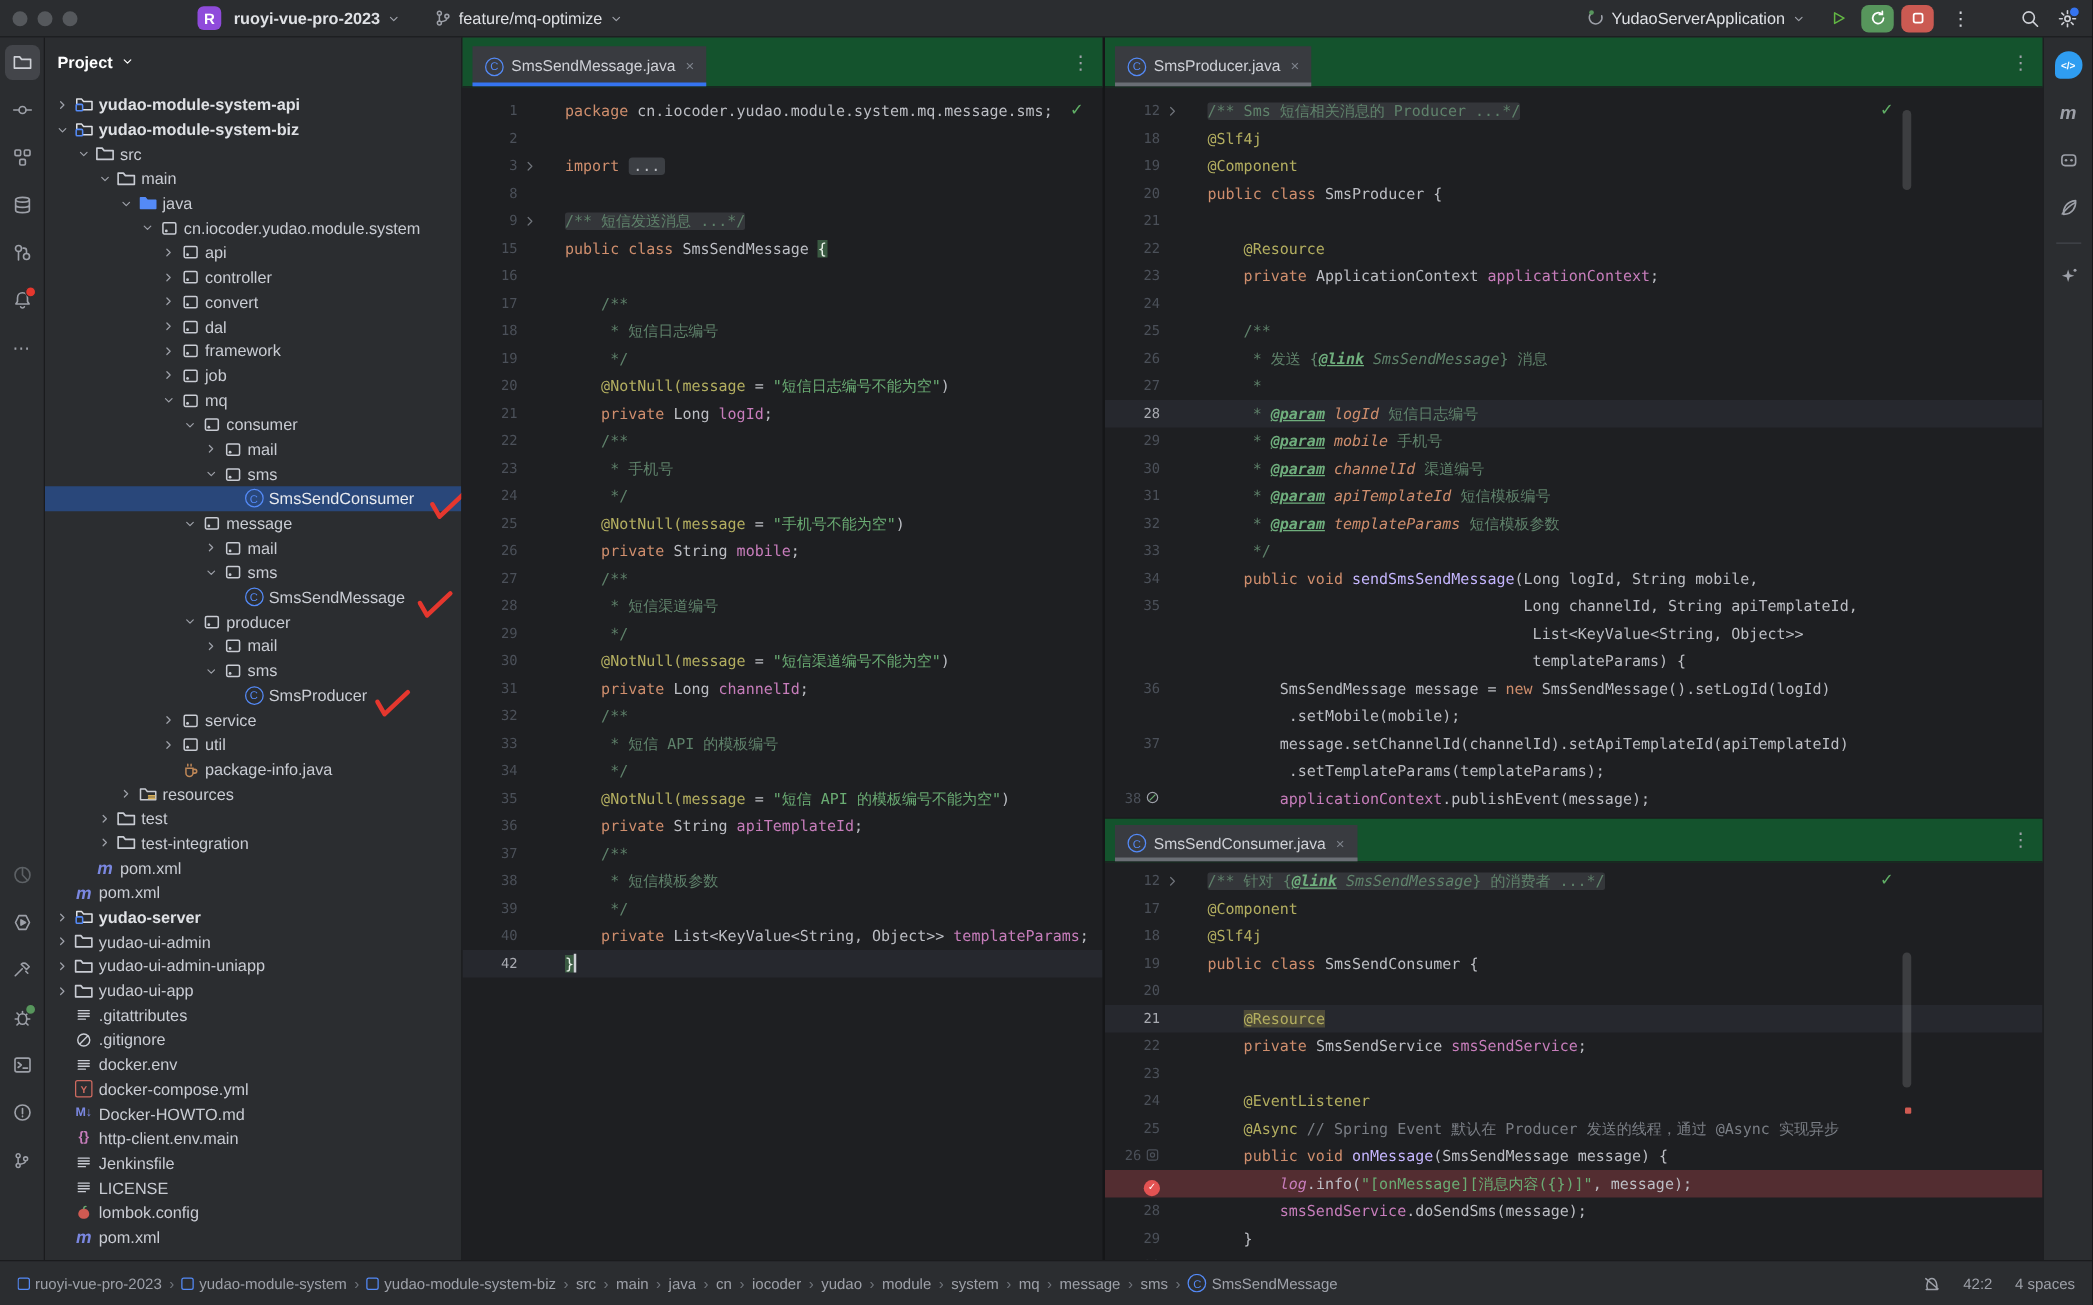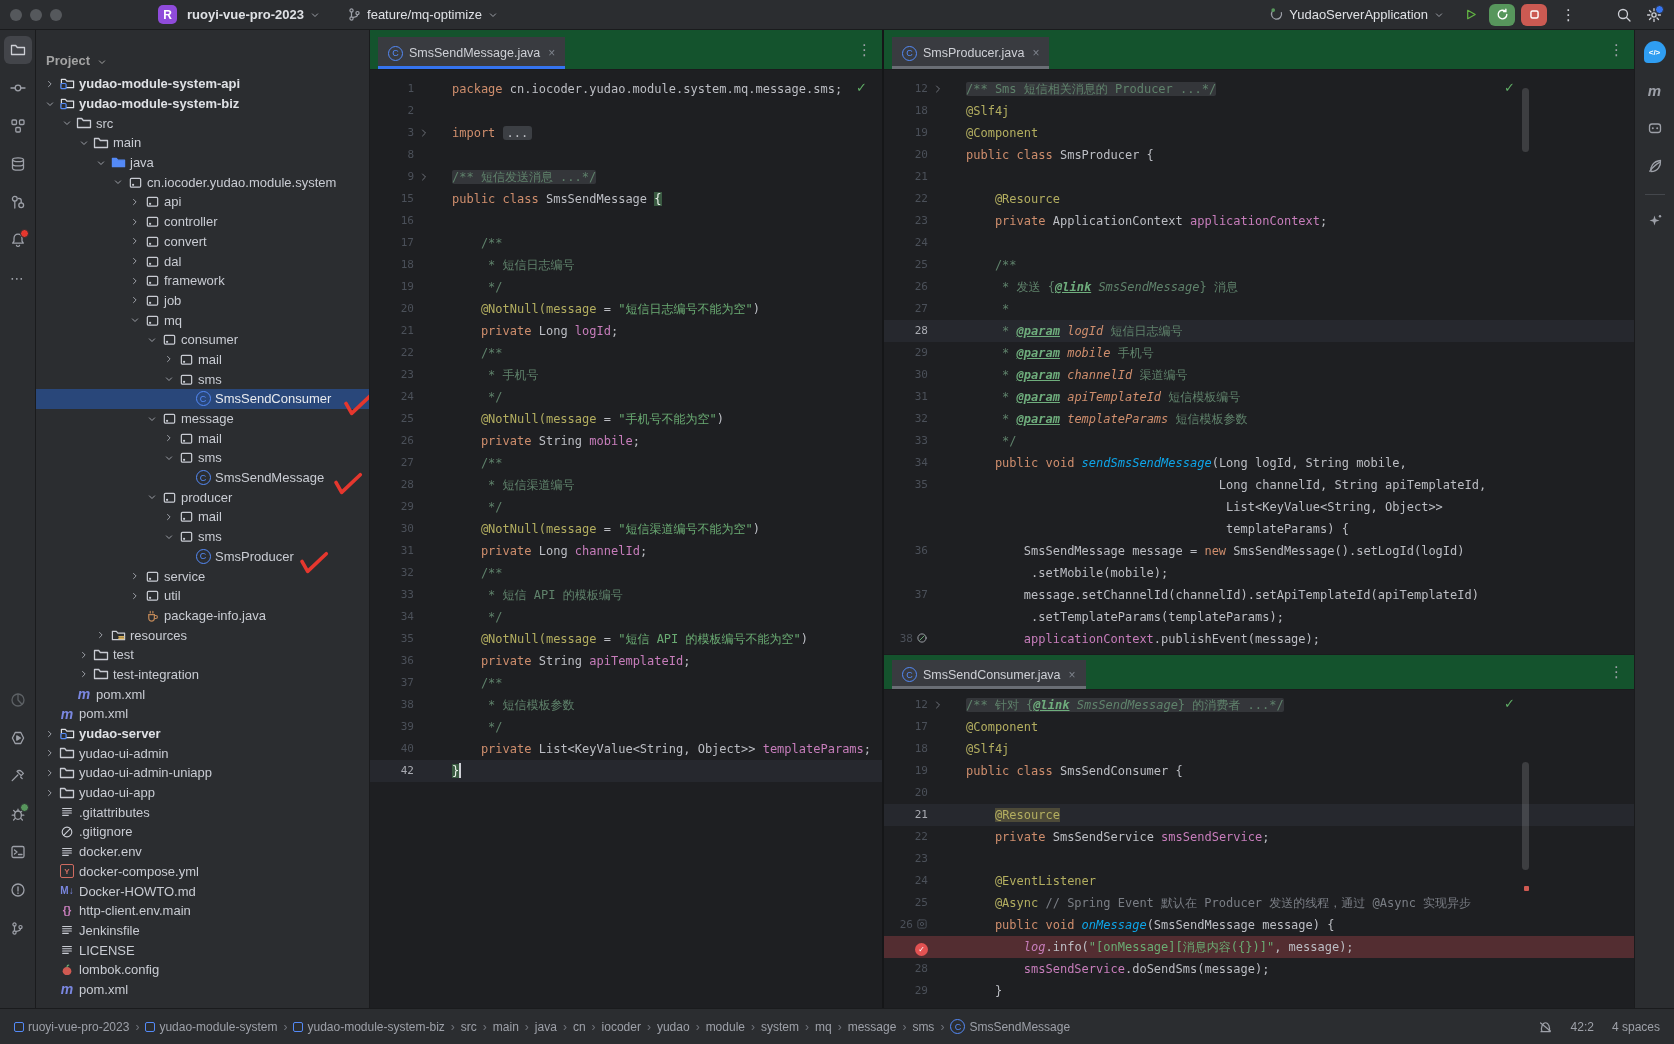--- a/index.html
+++ b/index.html
@@ -25,21 +25,21 @@
   #right-strip{left:1634px;top:30px;width:40px;height:978px;background:#2b2d30;display:flex;flex-direction:column;align-items:center;padding-top:8px;box-sizing:border-box;border-left:1px solid #1a1b1d;}
   .strip-btn{position:relative;width:28px;height:28px;margin-bottom:10px;border-radius:6px;display:flex;align-items:center;justify-content:center;color:#9da0a8;}
   .strip-btn.active{background:#43454a;color:#ced0d6;}
   .strip-btn.dim{color:#5d6165;}
   .strip-spacer{flex:1;}
   .strip-divider{width:20px;height:1px;background:#44474c;margin:4px 0 12px;}
   .tic{font-size:14px;line-height:1;}
   .ai-bubble{width:22px;height:22px;border-radius:50% 50% 50% 4px;background:#2f9df1;color:#fff;font-size:8px;font-weight:bold;display:flex;align-items:center;justify-content:center;}
   
   #project-panel{left:36px;top:30px;width:334px;height:978px;background:#2b2d30;box-sizing:border-box;border-right:1px solid #1a1b1d;}
-  .panel-header{height:38px;display:flex;align-items:flex-end;gap:6px;padding:0 10px;font-weight:bold;color:#a3a3a3;}
+  .panel-header{height:38px;display:flex;align-items:center;gap:6px;padding:0 10px;font-weight:bold;color:#ffffff;}
   #tree{position:relative;height:940px;overflow:hidden;padding-top:6px;box-sizing:border-box;}
   .trow{display:flex;align-items:center;height:19.7px;white-space:nowrap;color:#c9ccd3;}
   .trow.sel{background:#29477a;color:#e8eaee;}
   .trow.bold{font-weight:bold;color:#dfe1e5;}
   .tch{width:16px;display:inline-flex;justify-content:center;flex:none;color:#9da0a8;}
   .tico{width:18px;display:inline-flex;justify-content:center;flex:none;}
   .tlabel{margin-left:3px;}
   .redcheck{position:absolute;pointer-events:none;}
   
   #editors{left:370px;top:30px;width:1264px;height:978px;background:#1e1f22;}
@@ -61,21 +61,21 @@
   .cl.bp{background:#532d31;}
   .g-num{width:46px;flex:none;text-align:right;color:#4b5059;font-size:11px;padding-right:2px;box-sizing:border-box;}
   .cl.cur .g-num{color:#a9abb2;}
   .g-fold{width:16px;flex:none;display:inline-flex;align-items:center;justify-content:center;color:#6f737a;}
   .code{padding-left:20px;}
   .gic{display:inline-flex;margin-left:3px;vertical-align:-2px;}
   
   .kw{color:#cf8e6d;} .ann{color:#b3ae60;} .str{color:#6aab73;} .doc{color:#5f826b;}
   .doctag{color:#6fae7d;font-style:italic;font-weight:bold;text-decoration:underline;}
   .docparam{color:#cf8e6d;font-style:italic;} .docit{color:#5f826b;font-style:italic;}
-  .cmt{color:#7a7e85;} .fld{color:#c77dbb;} .mth{color:#0ea5e9;font-style:italic;} .txt{color:#bcbec4;}
+  .cmt{color:#7a7e85;} .fld{color:#c77dbb;} .mth{color:#c4b5fd;} .txt{color:#bcbec4;}
   .logvar{color:#c77dbb;font-style:italic;}
   .foldbox{background:#3c3f44;color:#bcbec4;border-radius:3px;padding:0 4px;}
   .brace{background:#3a5a42;color:#eaf2ea;}
   .annhl{background:#4d4a38;color:#b3ae60;}
   .codebox{background:#34363a;border-radius:2px;}
   .caret{display:inline-block;width:2px;height:15px;background:#ced0d6;vertical-align:-3px;}
   .insp{position:absolute;color:#5fad65;font-weight:bold;font-size:13px;}
   .scroll-thumb{position:absolute;width:7px;border-radius:4px;background:rgba(255,255,255,0.14);}
   .stripe-mark{position:absolute;width:5px;height:5px;border-radius:1px;background:#d05a52;}
   .bp-dot{display:inline-flex;width:13px;height:13px;border-radius:50%;background:#e35252;color:#fff;font-size:9px;align-items:center;justify-content:center;vertical-align:-2px;}

